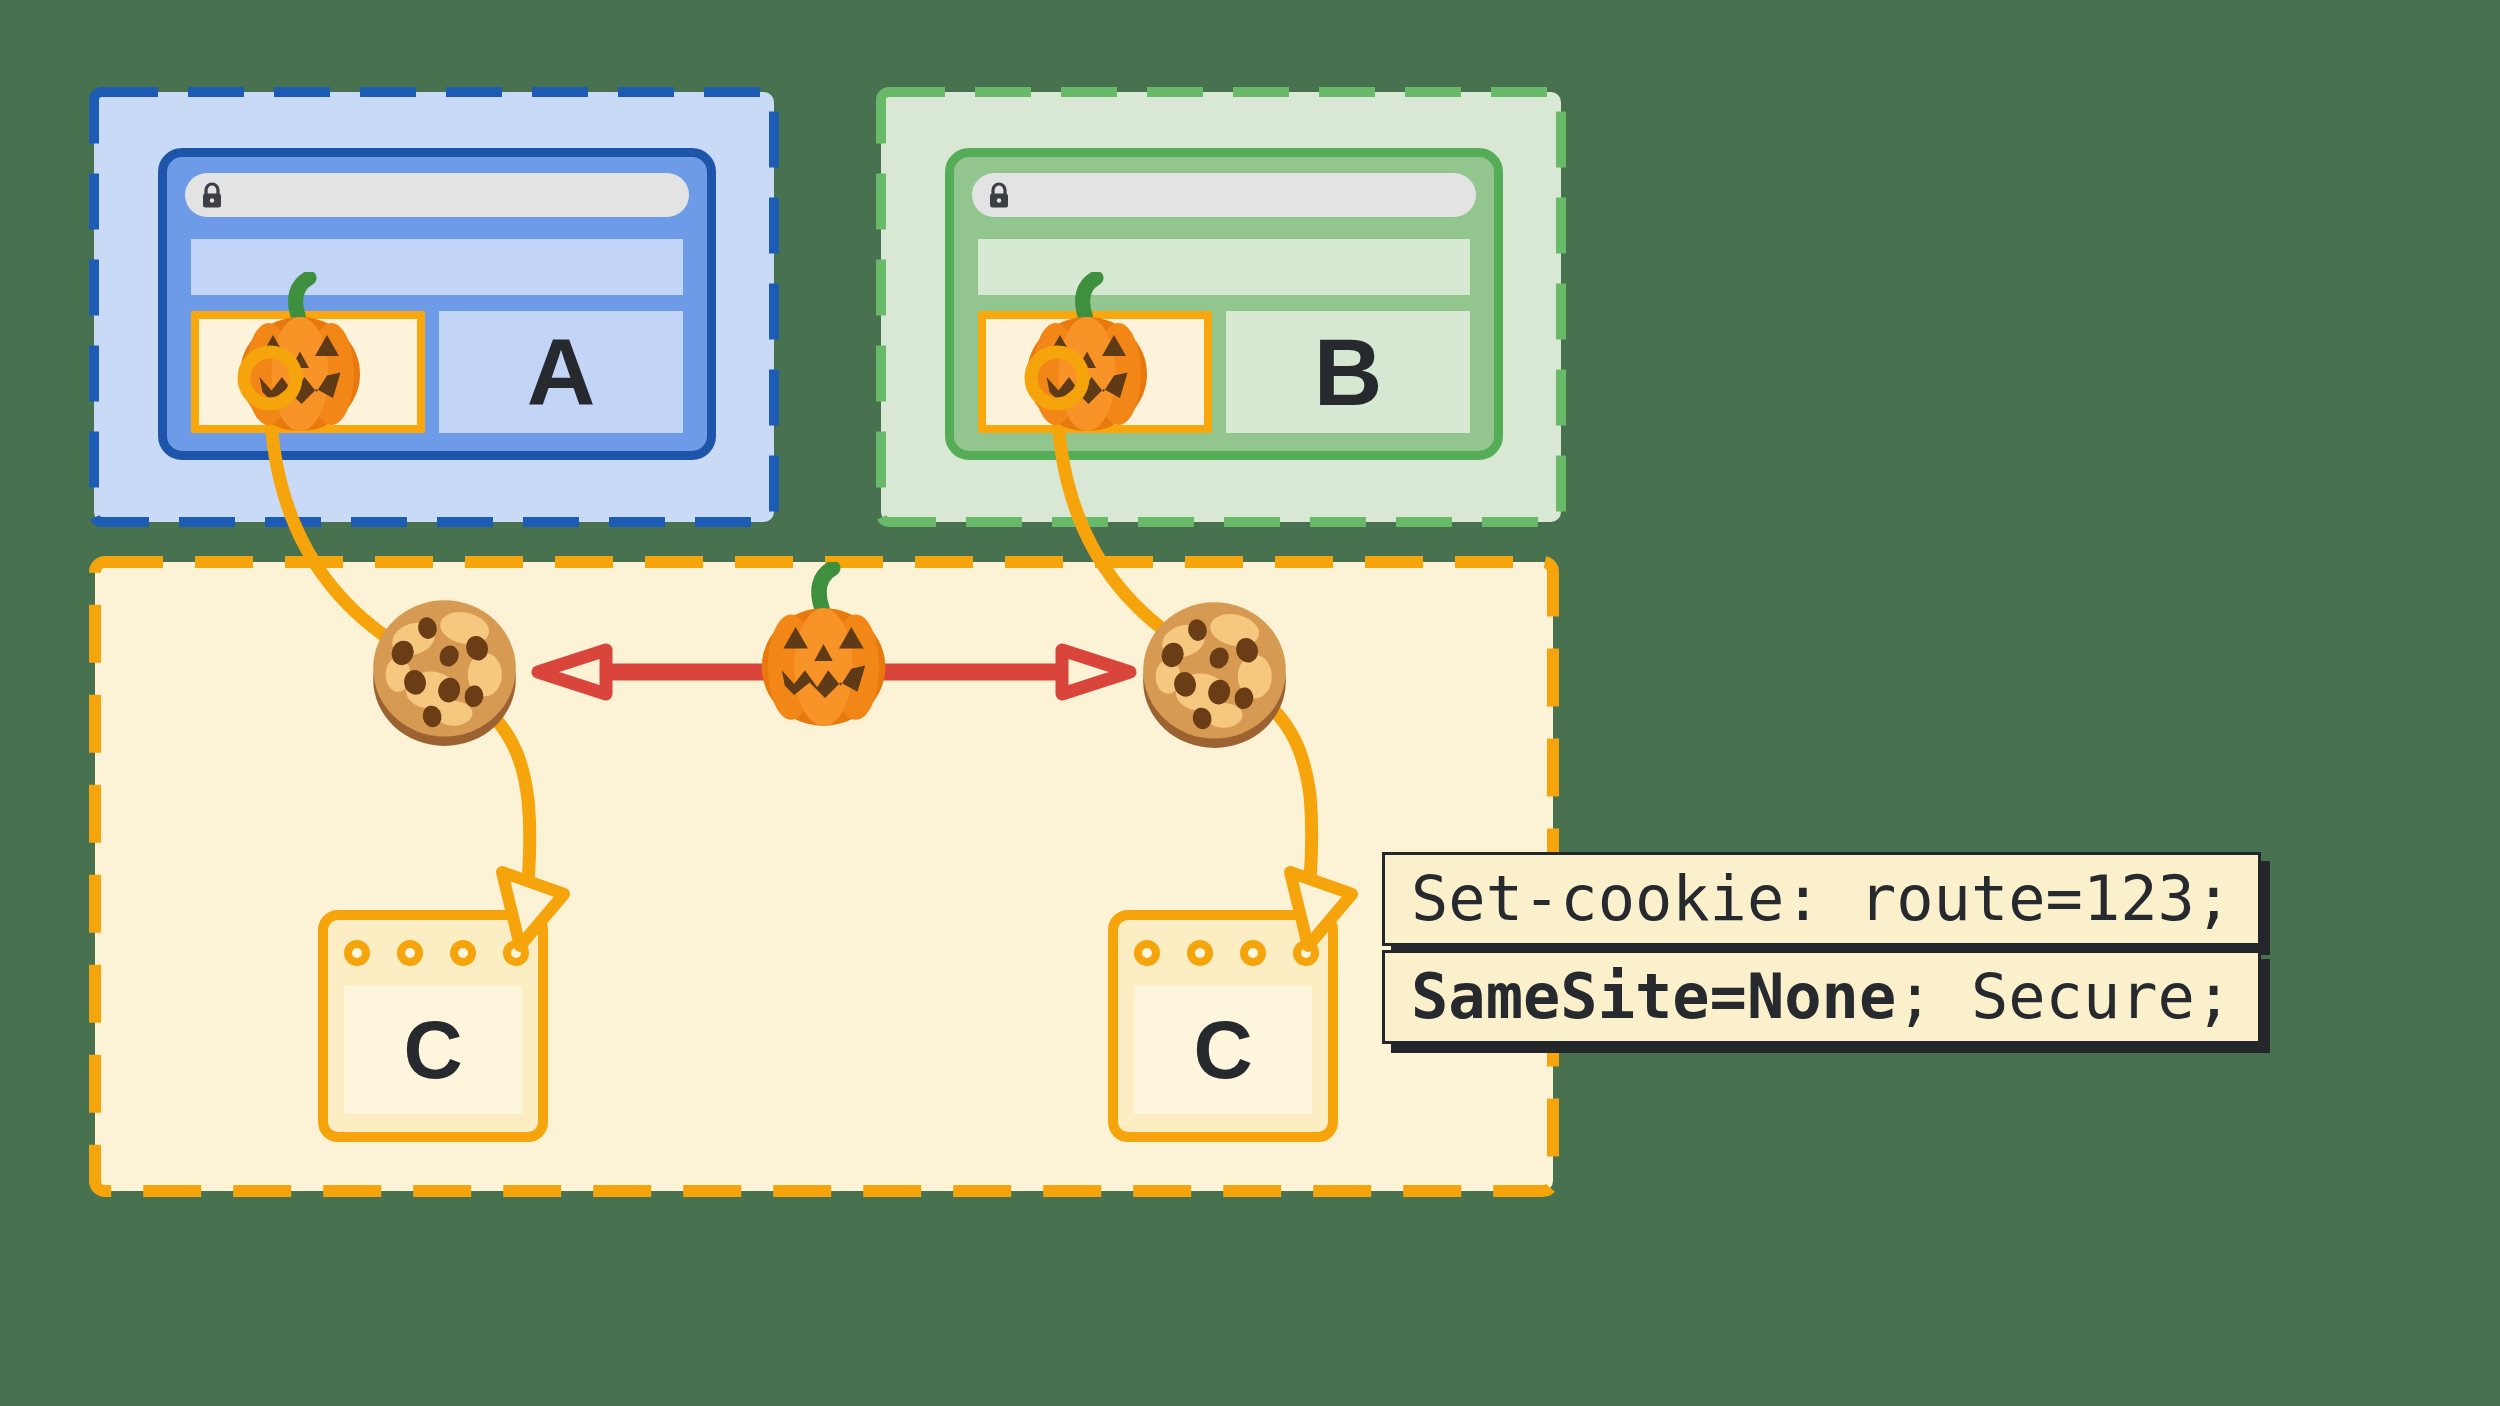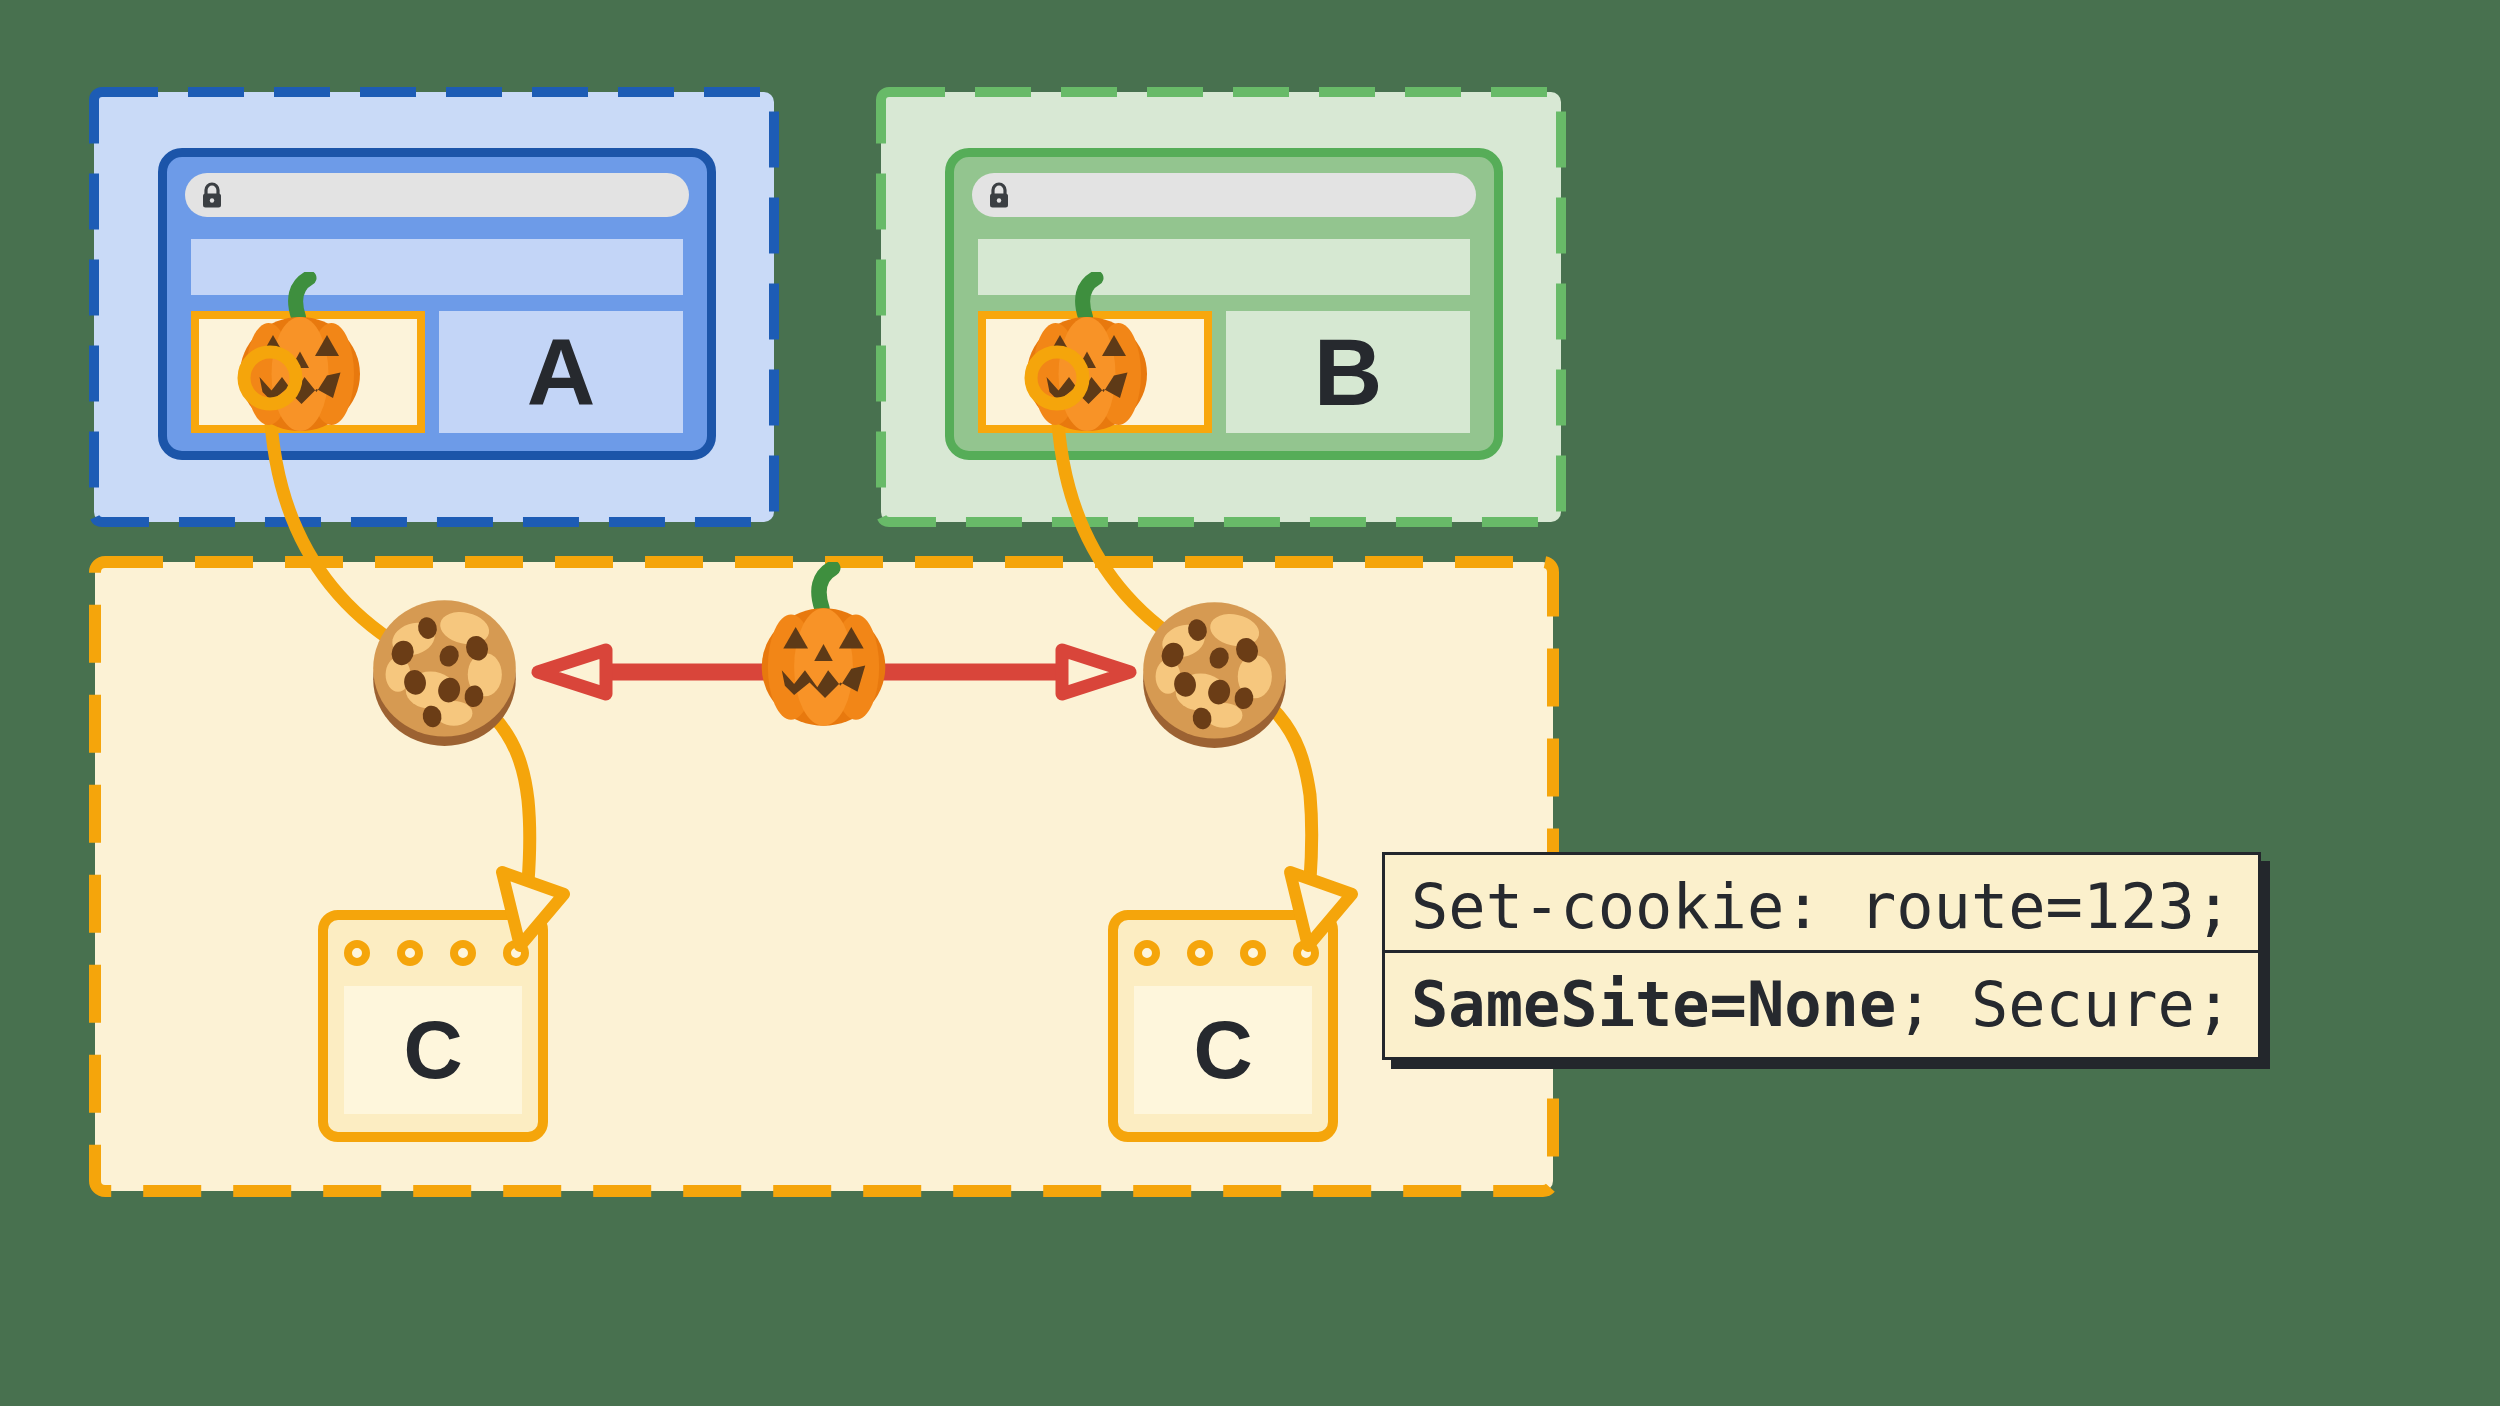--- a/index.html
+++ b/index.html
@@ -40,21 +40,21 @@
   .dots{position:absolute;left:16px;top:20px;display:flex;gap:27px;}
   .dot{width:26px;height:26px;border-radius:50%;box-sizing:border-box;
        border:8px solid #F5A50B;background:#FDF5DC;}
   .cwin-inner{position:absolute;left:16px;top:66px;width:178px;height:128px;background:#FEF6DC;
               display:flex;align-items:center;justify-content:center;}
   .c-letter{font-size:82px;font-weight:700;color:#26292E;line-height:1;}
 
   
   .codebox{position:absolute;left:1382px;white-space:pre;background:#FBF0CC;color:#26292E;
            font-family:"DejaVu Sans Mono","Liberation Mono",monospace;font-size:62px;line-height:80px;
-           padding:12px 26px;border:3px solid #23272C;box-shadow:9px 9px 0 #23272C;}
+           padding:4px 26px;border:3px solid #23272C;box-shadow:9px 9px 0 #23272C;}
   #codebox-1{top:852px;}
   #codebox-2{top:950px;text-align:center;}
   .codebox b{font-weight:700;}
 </style>
 </head>
 <body>
 
 <div class="canvas">
 
   <div class="site-fill" id="fill-a"></div>

